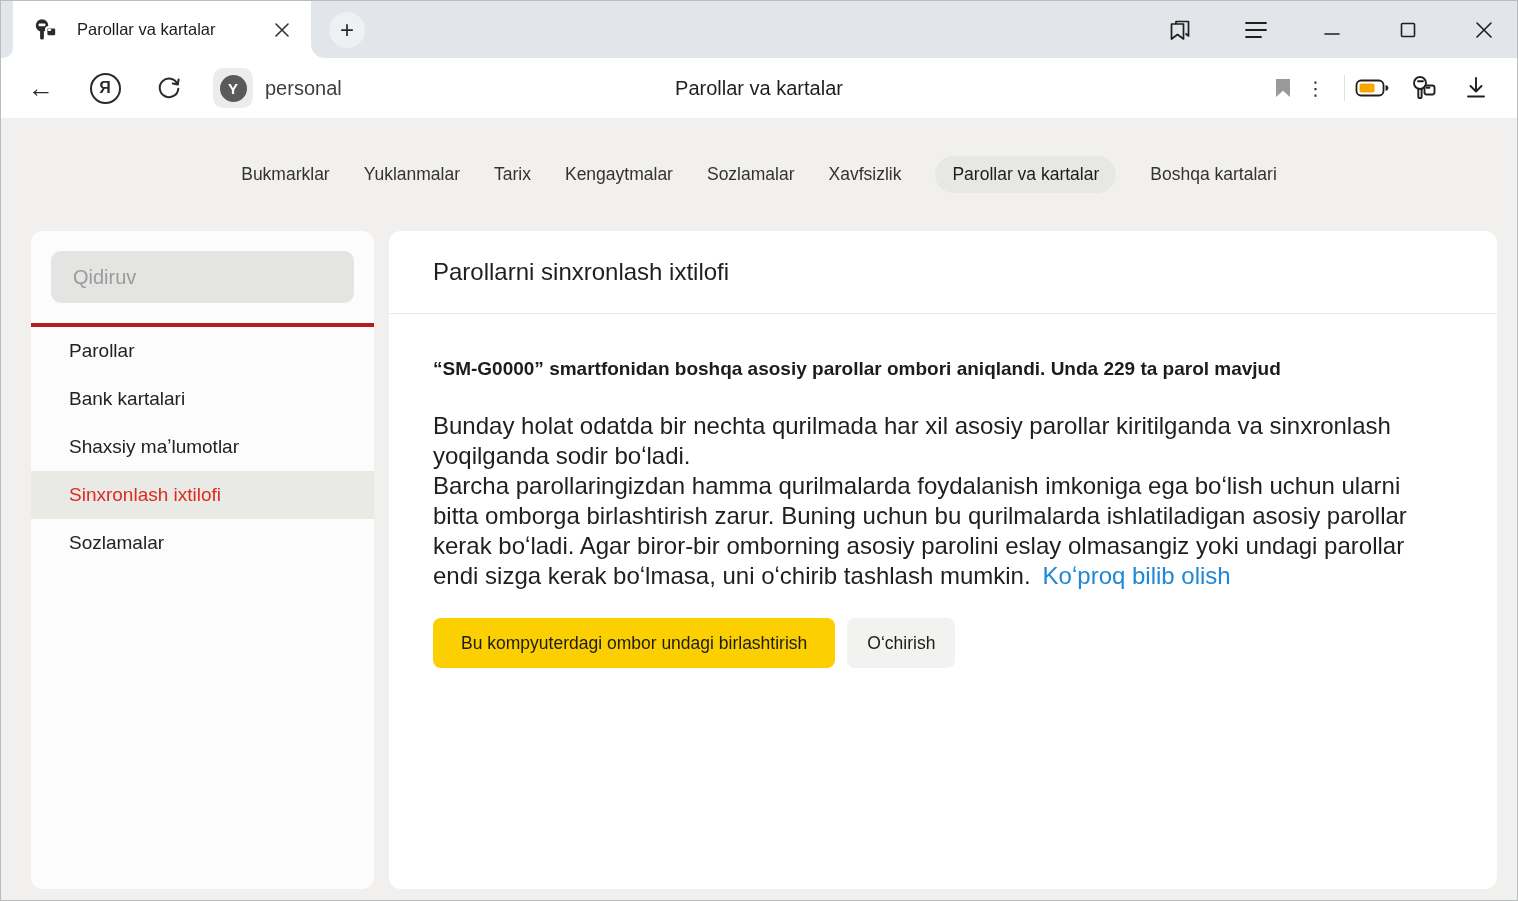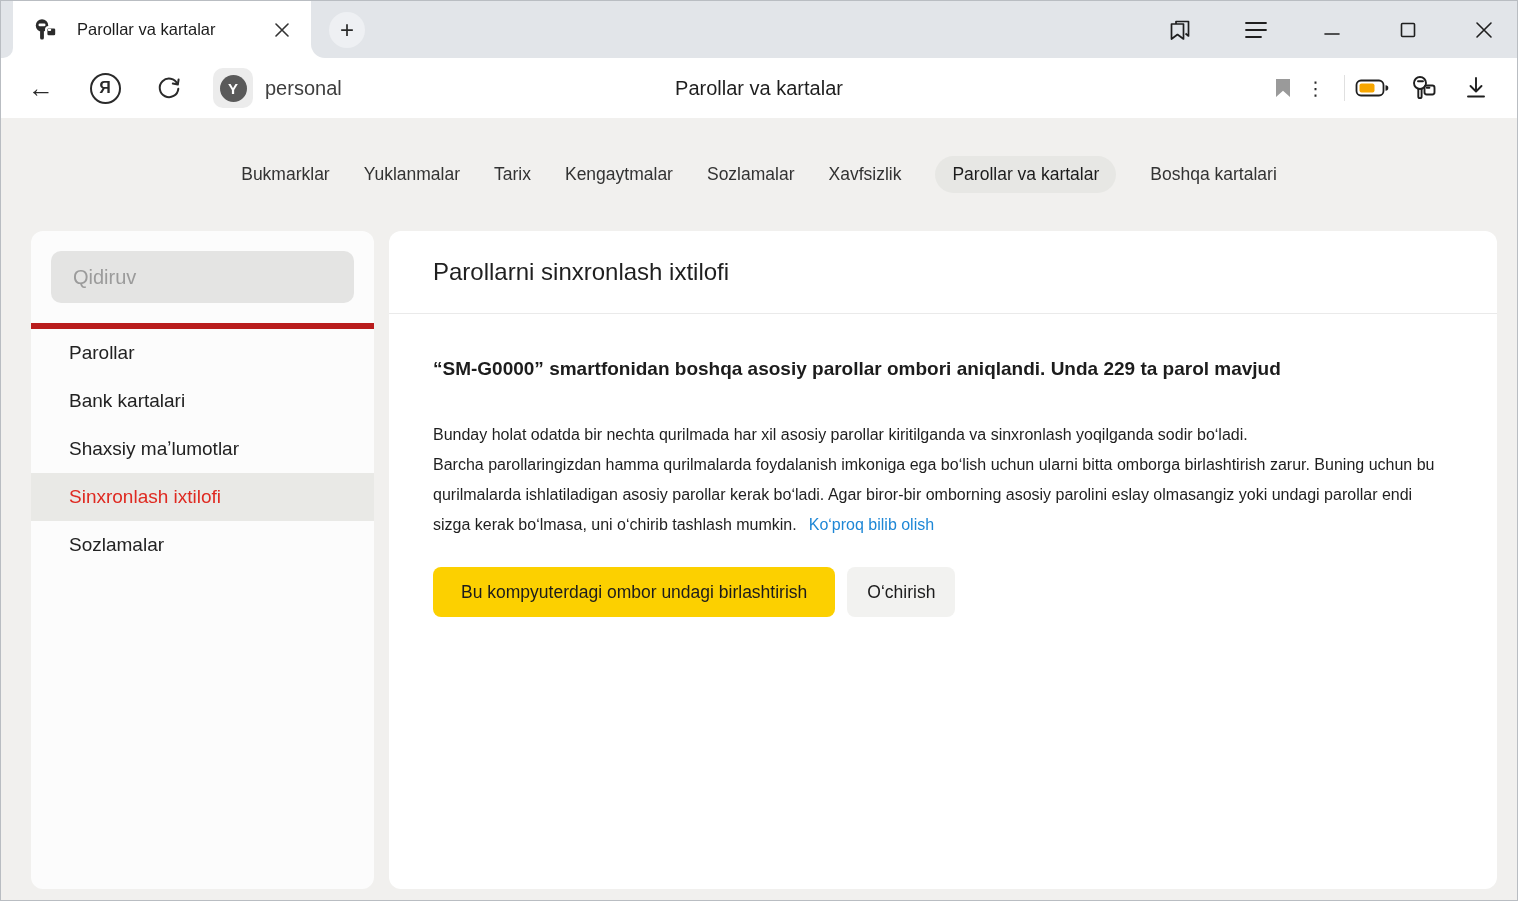--- a/index.html
+++ b/index.html
@@ -41,30 +41,30 @@
   .nav-row { position:absolute; left:0; top:117px; width:100%; height:113px; display:flex; align-items:center; justify-content:center; }
   .nav-items { display:flex; align-items:center; gap:34px; }
   .nav-item { font-size:17.5px; color:#333; cursor:pointer; white-space:nowrap; padding:8px 0; }
   .nav-item.active { background:#e7e7e4; border-radius:19px; padding:8px 17px; color:#1c1c1c; }
 
   
   .sidebar-card { position:absolute; left:30px; top:230px; width:343px; height:658px; background:#fcfcfc; border-radius:12px; overflow:hidden; }
   .search-box { margin:20px; height:52px; background:#e4e4e3; border-radius:10px; display:flex; align-items:center; }
   .search-input { width:100%; height:100%; background:transparent; border:none; outline:none; padding:0 22px; font-size:20px; color:#333; font-family:"Liberation Sans",sans-serif; }
   .search-input::placeholder { color:#9b9b9b; }
-  .side-list { margin-top:0; border-top:6px solid #b91c1c; }
+  .side-list { margin-top:0; border-top:4px solid #b91c1c; }
   .side-item { height:48px; display:flex; align-items:center; padding-left:38px; font-size:19px; color:#222; cursor:pointer; }
   .side-item.selected { background:#e9e9e6; color:#df2a21; }
 
   .main-card { position:absolute; left:388px; top:230px; width:1108px; height:658px; background:#ffffff; border-radius:12px; overflow:hidden; }
   .main-header { height:83px; display:flex; align-items:center; padding-left:44px; border-bottom:1px solid #eaeaea; }
   .main-title { font-size:24px; color:#1f1f1f; }
   .main-body { padding:40px 60px 0 44px; }
   .alert-heading { font-size:19px; font-weight:bold; color:#1c1c1c; line-height:30px; max-width:980px; }
-  .body-text { margin-top:36px; font-size:16px; color:#1f1f1f; line-height:30px; max-width:1030px; }
+  .body-text { margin-top:27px; font-size:24px; color:#1f1f1f; line-height:30px; max-width:1030px; }
   .para { display:block; }
   .learn-link { color:#1e87d6; cursor:pointer; margin-left:12px; text-decoration:none; }
   .btn-row { margin-top:27px; display:flex; gap:12px; }
   .btn { height:50px; border:none; border-radius:8px; font-size:17.5px; font-family:"Liberation Sans",sans-serif; cursor:pointer; color:#1c1c1c; }
   .btn-primary { background:#fcd000; padding:0 28px; }
   .btn-secondary { background:#f2f2f0; padding:0 20px; }
 
   svg { display:block; }
 </style>
 </head>

